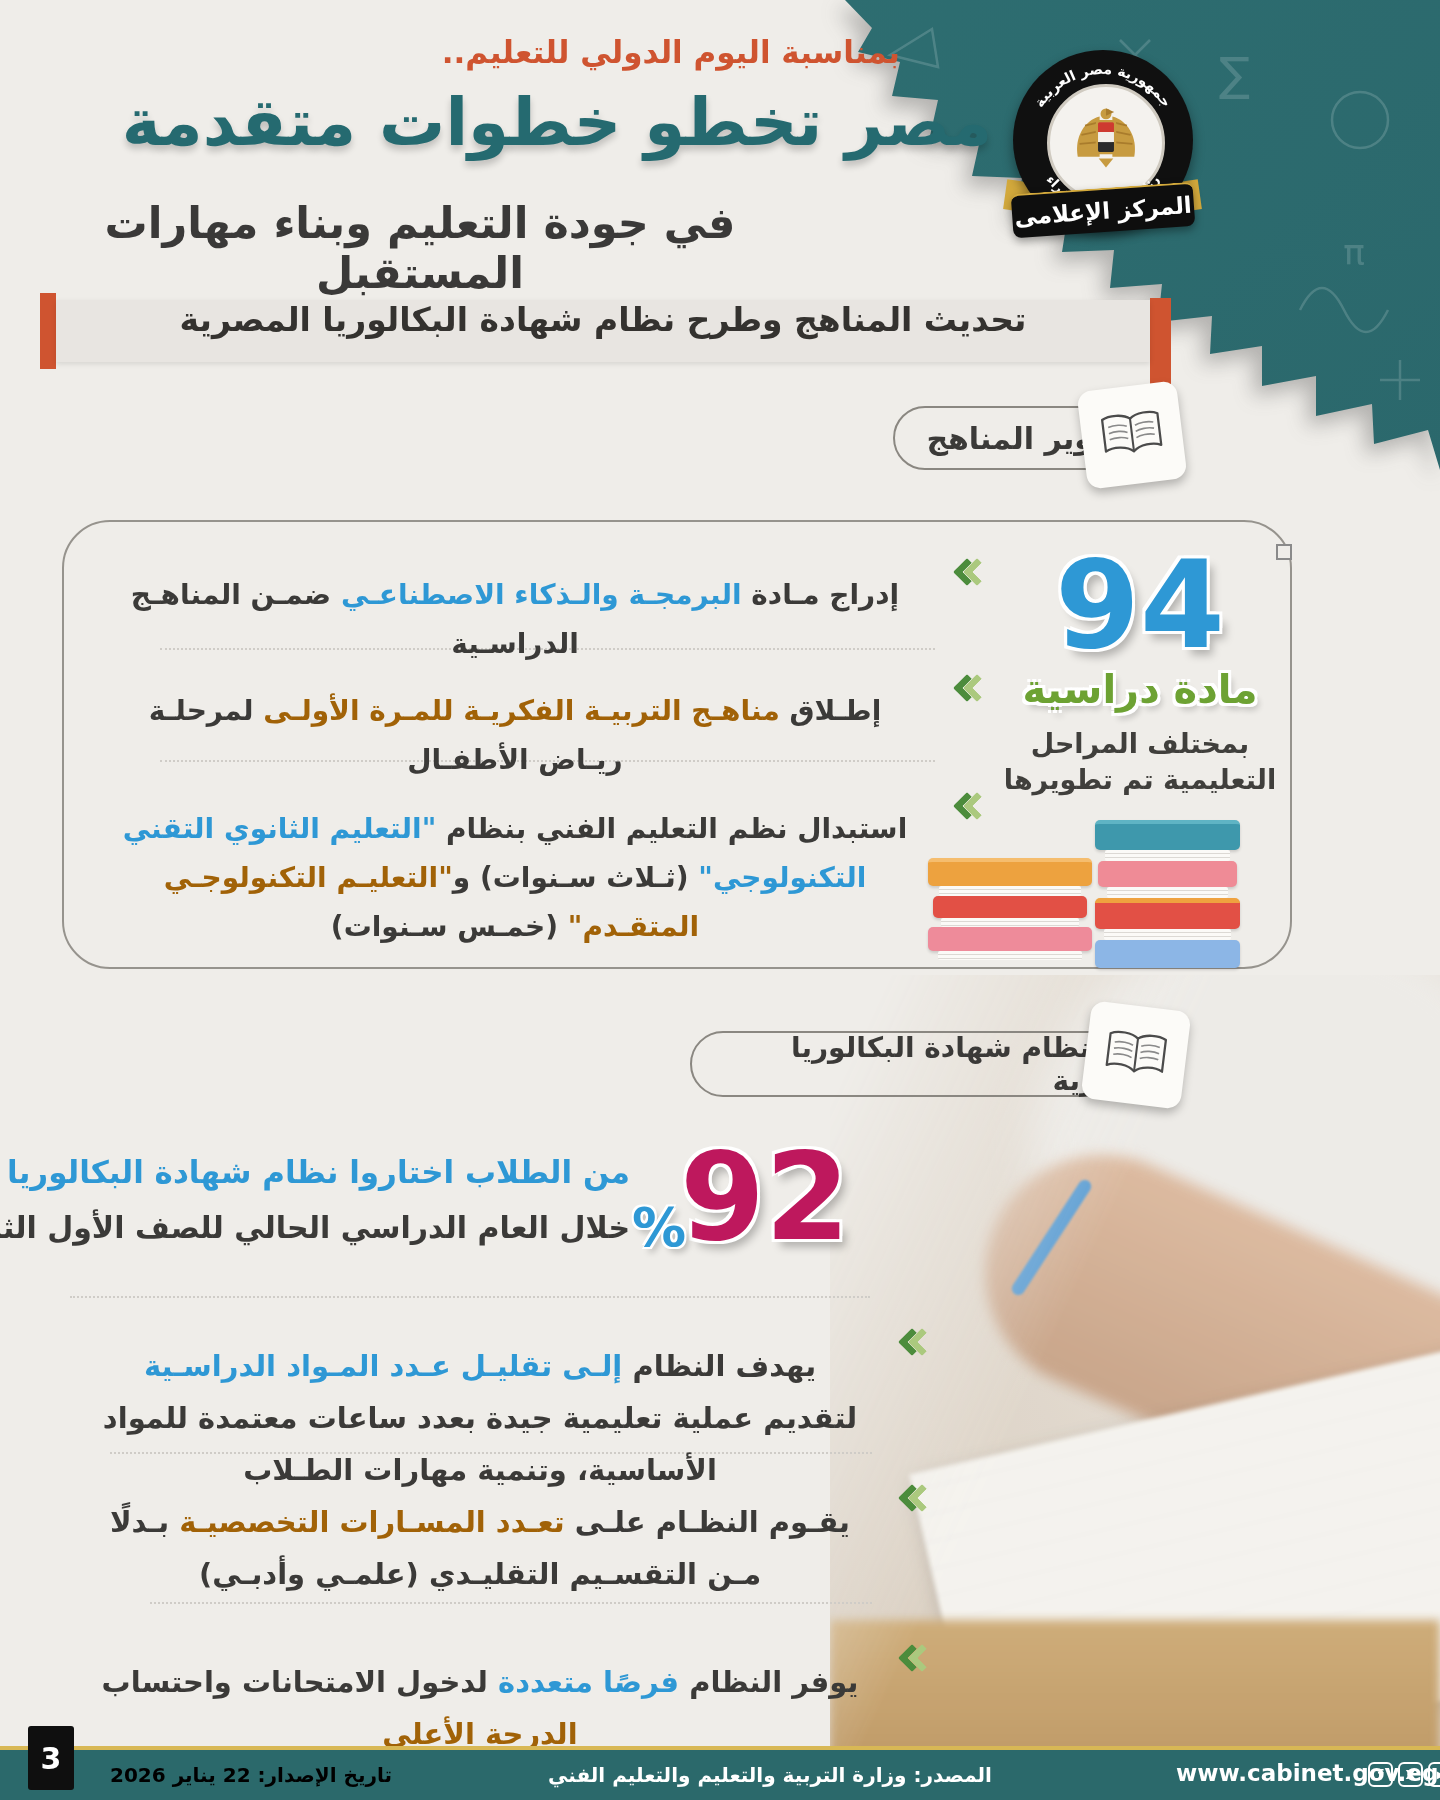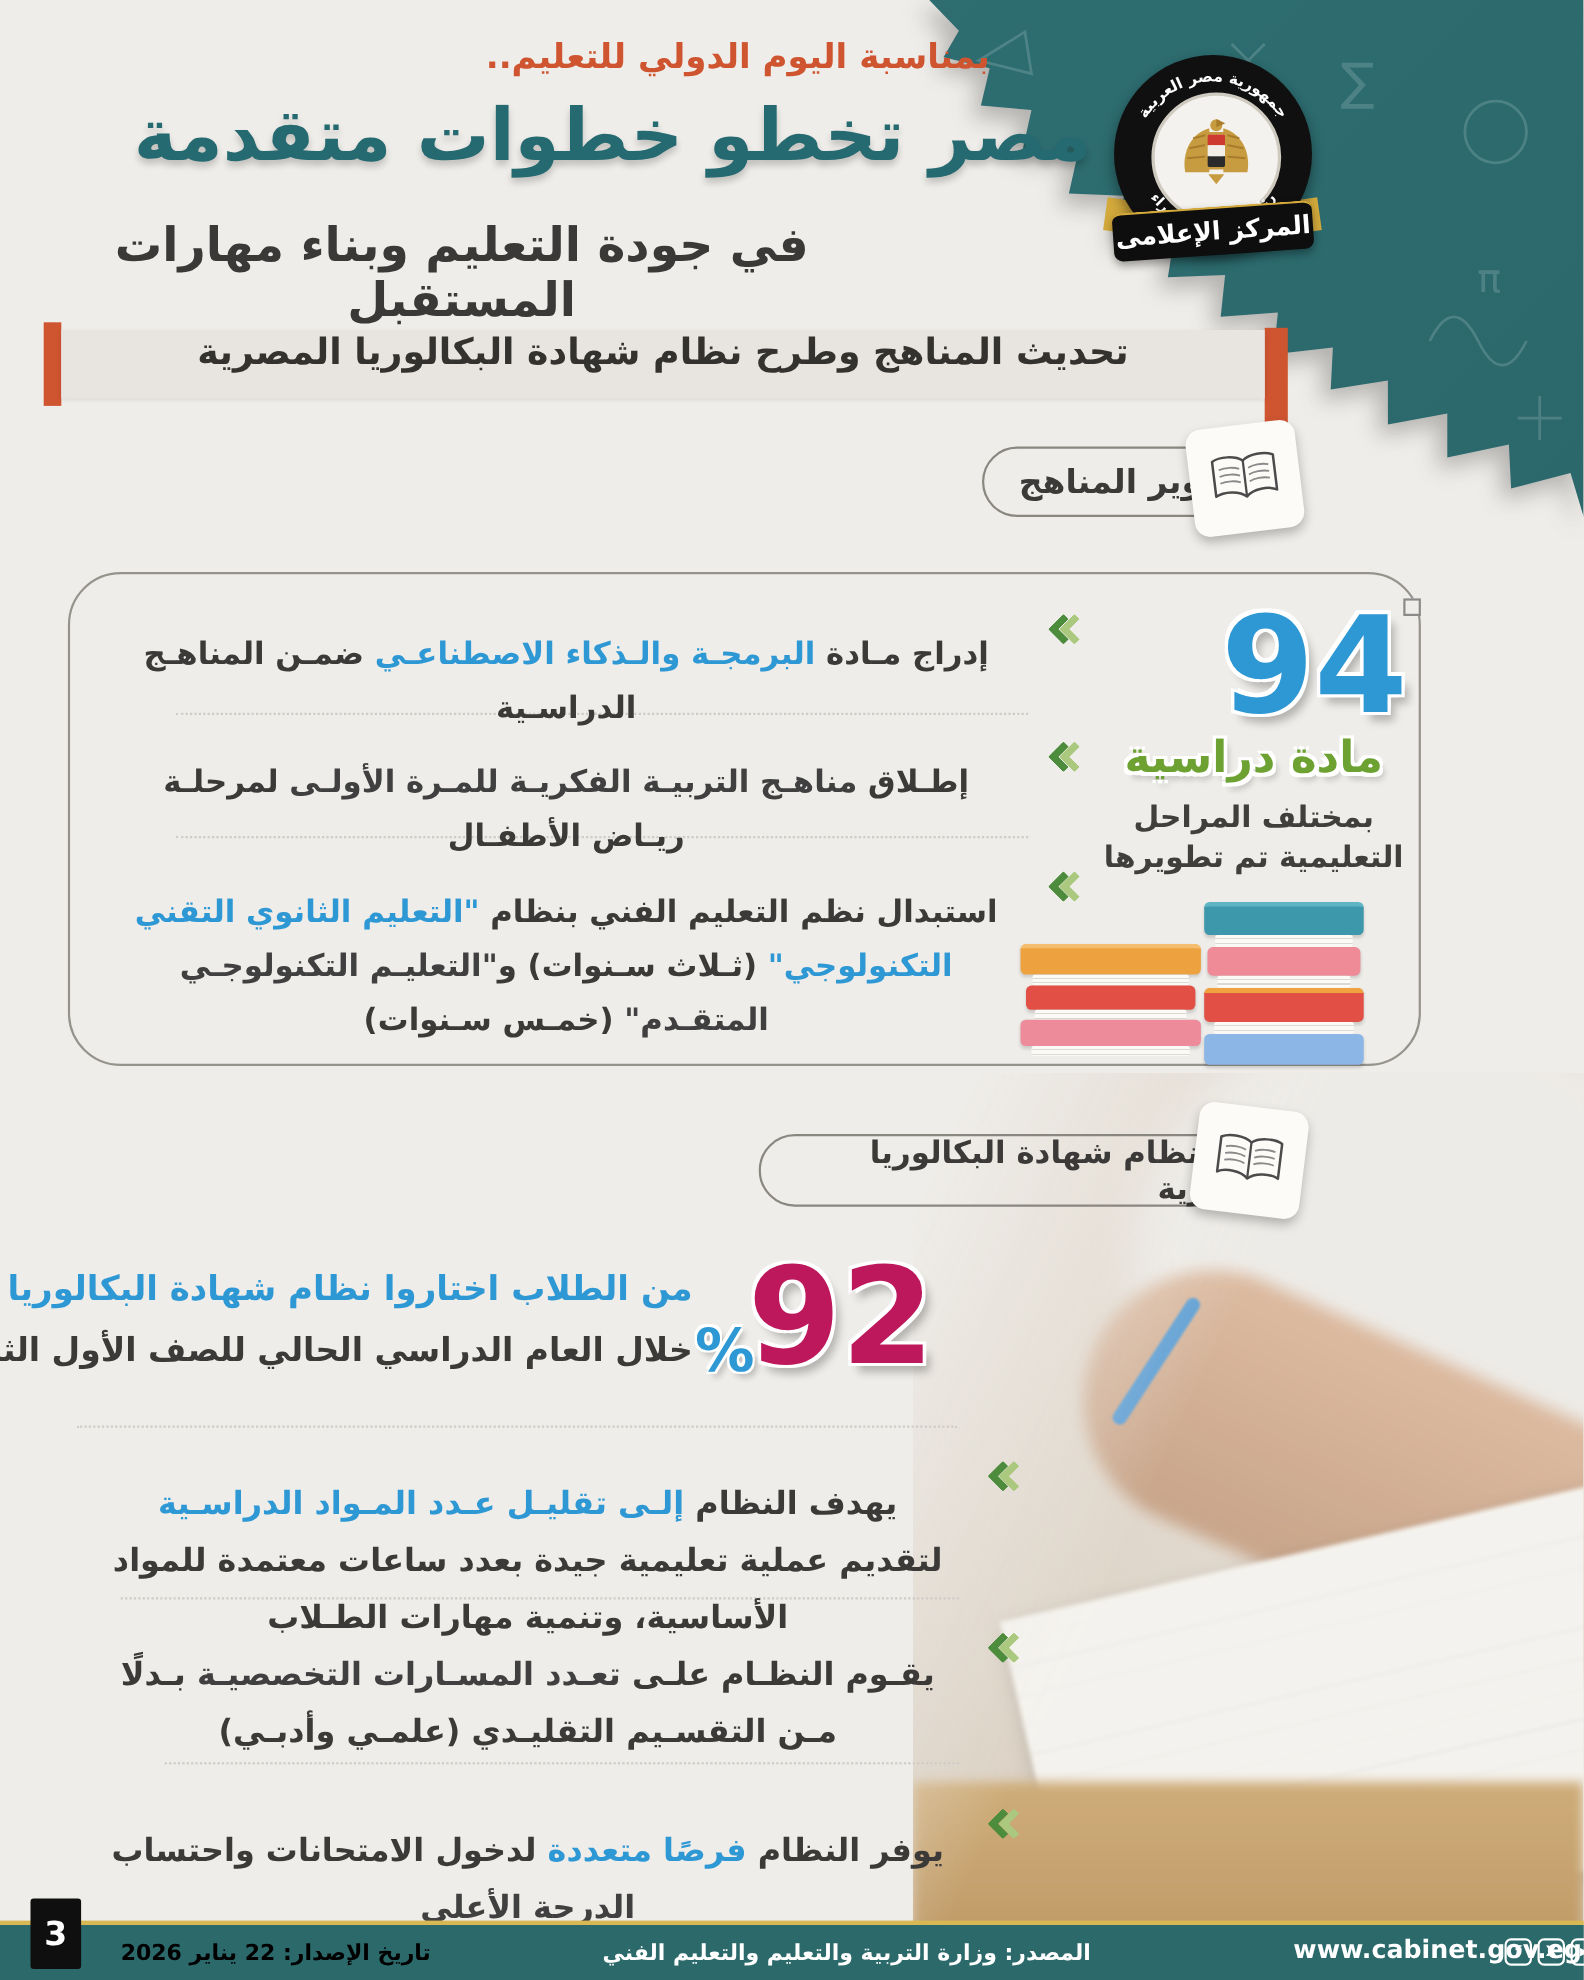--- a/index.html
+++ b/index.html
@@ -54,21 +54,21 @@
 
   
   .box1{position:absolute;left:62px;top:520px;width:1226px;height:445px;border:2px solid #96938d;
     border-radius:48px;z-index:3;}
   .pin{position:absolute;left:1276px;top:544px;width:12px;height:12px;border:2px solid #8a8a8a;
     background:#efede9;z-index:4;}
 
   .bullet{position:absolute;z-index:5;}
   .btxt{margin:18px;font-size:28px;font-weight:bold;color:#3b3a38;line-height:1.75;text-align:center;}
   .s2 .btxt{font-size:29px;line-height:1.8;}
-  .sg.b{color:#2e98d5;} .sg.g{color:#404040;} .sg.d{color:#3b3a38;}
+  .sg.b{color:#2e98d5;} .sg.g{color:#a16207;} .sg.d{color:#3b3a38;}
   .chev{position:absolute;right:-52px;top:10px;display:flex;direction:ltr;}
   .chev i{display:block;width:13px;height:13px;border-left:7px solid #4c8c3c;
     border-bottom:7px solid #4c8c3c;transform:rotate(45deg);border-radius:2px;}
   .chev i+i{border-color:#abc97e;margin-left:-10px;}
   .sep{position:absolute;border-top:2px dotted #cfccc7;z-index:4;}
 
   
   .stat1{position:absolute;left:1000px;top:548px;width:280px;text-align:center;z-index:5;}
   .big-num{font-size:122px;line-height:.95;font-weight:bold;color:#2e98d5;
     text-shadow:-3px -3px 0 #fff,3px -3px 0 #fff,-3px 3px 0 #fff,3px 3px 0 #fff,6px 8px 8px rgba(0,0,0,.25);}
@@ -236,21 +236,21 @@
 
   <div class="bullet s1" style="left:95px;top:786px;width:840px;">
     <span class="chev">
         <i></i>
         <i></i>
       </span>
     <p class="btxt"><span class="sg d">استبدال نظم التعليم الفني بنظام </span><span class="sg b">"التعليم الثانوي التقني التكنولوجي"</span><span class="sg d"> (ثـلاث سـنوات) و</span><span class="sg g">"التعليـم التكنولوجـي المتقـدم"</span><span class="sg d"> (خمـس سـنوات)</span></p>
   </div>
 
   <div class="stat1">
-    <div class="big-num" style="direction:ltr;text-align:right;">94</div>
+    <div class="big-num" style="direction:ltr;">94</div>
     <div class="stat1-label">مادة دراسية</div>
     <div class="stat1-cap">
       <div>بمختلف المراحل</div>
       <div>التعليمية تم تطويرها</div>
     </div>
   </div>
 
   <div class="stack" style="left:928px;top:858px;width:164px;">
     <div class="bk" style="width:100%;height:24px;background:#eda23f;border-top:4px solid #f5bd6e;"></div>
     <div class="pg" style="width:86%;height:10px;"></div>

